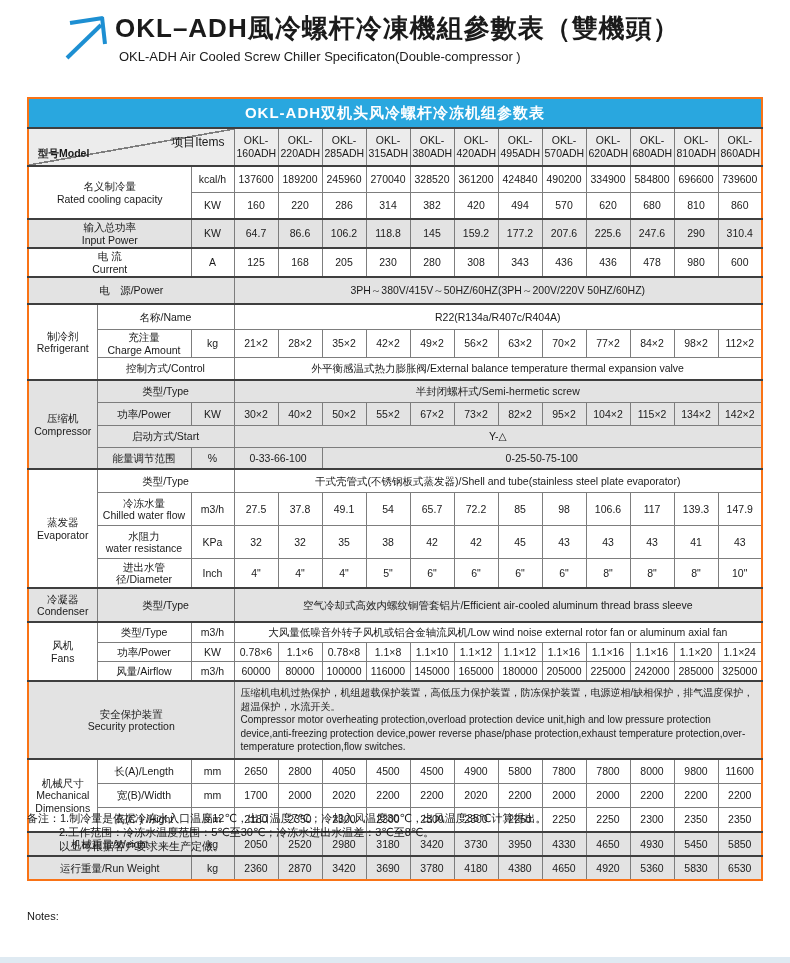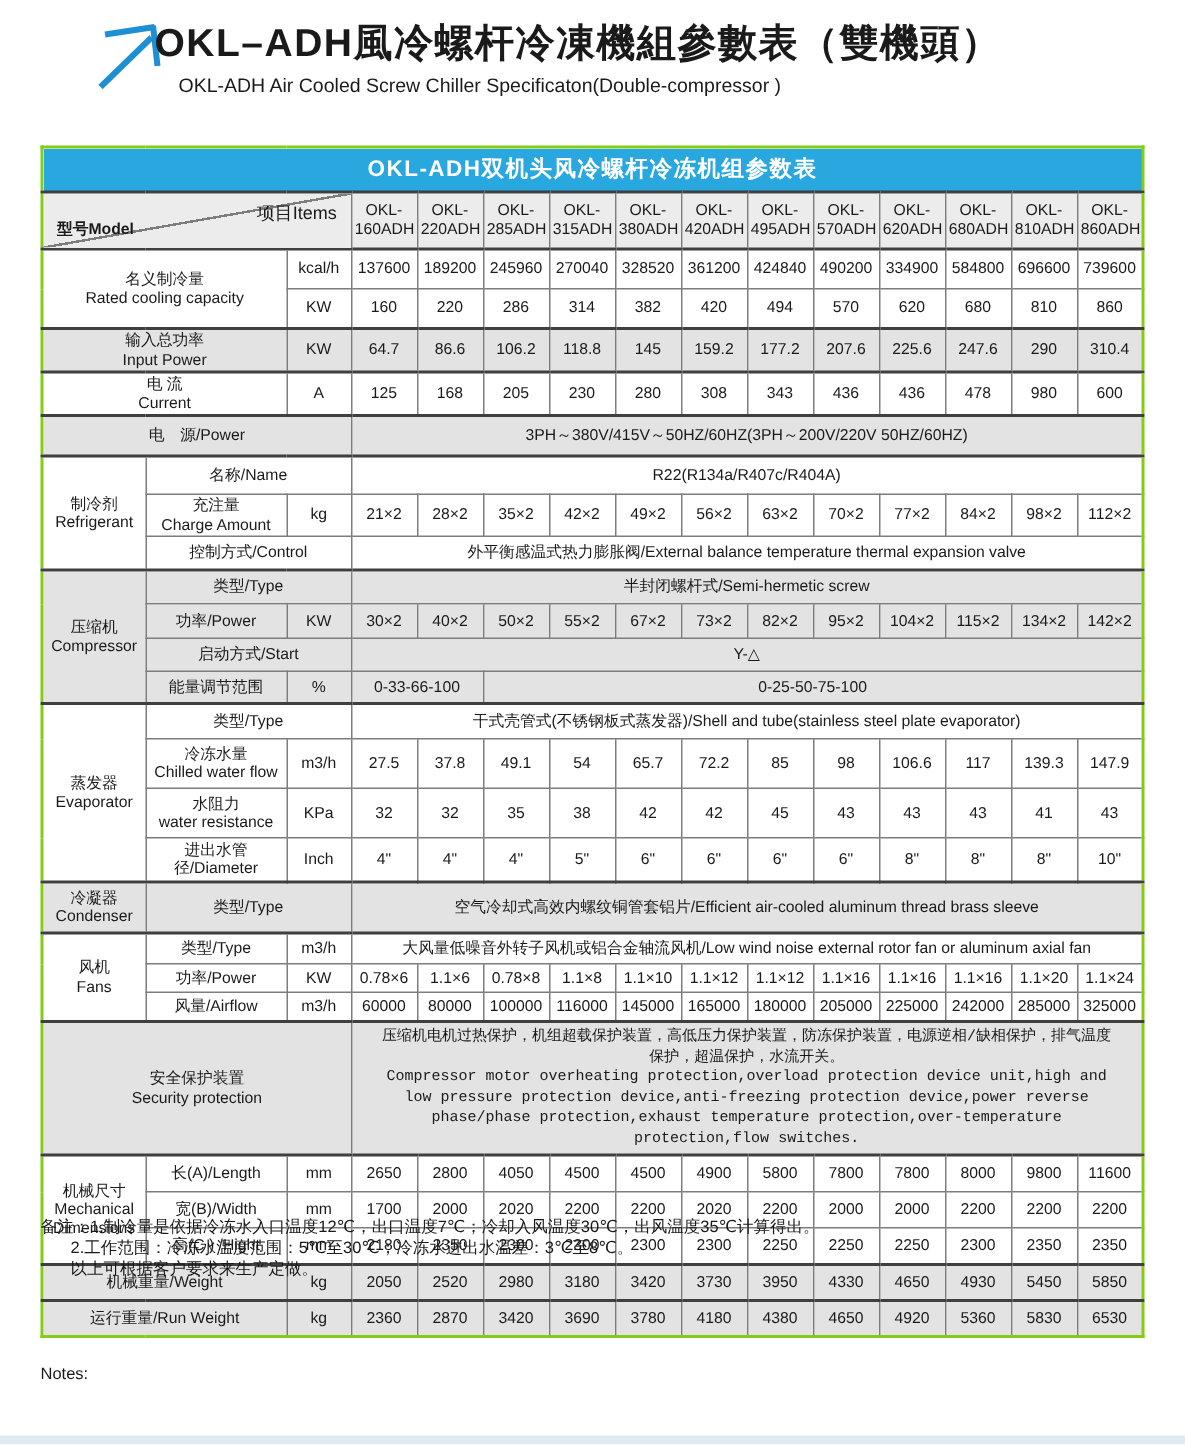--- a/index.html
+++ b/index.html
@@ -3,55 +3,55 @@
 <meta charset="utf-8">
 <style>
   html,body{margin:0;padding:0;}
   body{
     width:790px;height:963px;position:relative;background:#ffffff;
     font-family:"Liberation Sans","DejaVu Sans",sans-serif;color:#1a1a1a;
     overflow:hidden;
   }
   
   .logo{position:absolute;left:56px;top:13px;width:54px;height:50px;}
-  .title-zh{position:absolute;left:103px;top:11px;margin:0;font-size:26px;font-weight:700;letter-spacing:1px;white-space:nowrap;}
+  .title-zh{position:absolute;left:115px;top:11px;margin:0;font-size:26px;font-weight:700;letter-spacing:1px;white-space:nowrap;}
   .title-en{position:absolute;left:119px;top:49px;margin:0;font-size:13px;font-weight:500;white-space:nowrap;}
 
   
   table.spec{
     position:absolute;left:27px;top:97px;width:736px;
     border-collapse:collapse;table-layout:fixed;
-    border:2px solid #84cc16;font-size:10.5px;line-height:12.5px;
+    border:2px solid #f97316;font-size:10.5px;line-height:12.5px;
   }
   col.c-sec{width:69px}col.c-lab{width:94px}col.c-unit{width:43px}
   td{border:1px solid #7d7d7d;text-align:center;vertical-align:middle;padding:1px 2px;overflow:hidden;}
   tr.sec>td{border-top:2px solid #3f3f3f;}
   tr.gray>td{background:#e3e3e3;}
   tr.hdr>td{background:#ececec;}
   tr.banner>td{background:#29a7df;color:#fff;font-size:15px;font-weight:700;letter-spacing:1px;border-left:none;border-right:none;}
   .pre{white-space:pre-line;}
-  .left{text-align:center;padding:3px 19px;font-family:Liberation Mono, monospace;}
+  .left{text-align:left;padding:3px 6px;}
   .model-cell{font-size:10.5px;line-height:13px;}
   .security-text{font-size:10px;line-height:13.5px;}
   
   .h16>td{height:16px}.h17>td{height:17px}.h18>td{height:18px}.h19>td{height:19px}
   .h20>td{height:20px}.h21>td{height:21px}.h22>td{height:22px}.h23>td{height:23px}
   .h24>td{height:24px}.h25>td{height:25px}.h26>td{height:26px}.h30>td{height:30px}
   .h34>td{height:34px}.h70>td{height:70px}
   
   td.corner{position:relative;padding:0;}
   .diag{position:absolute;left:0;top:0;right:0;bottom:0;
     background:linear-gradient(to bottom right,transparent calc(50% - 0.8px),#7d7d7d calc(50% - 0.8px),#7d7d7d calc(50% + 0.8px),transparent calc(50% + 0.8px));}
   .corner-model{position:absolute;left:9px;bottom:6px;font-size:10.5px;font-weight:bold;}
   .corner-items{position:absolute;right:9px;top:7px;font-size:12px;}
 
   
   .notes{position:absolute;left:27px;top:783px;width:746px;font-size:11px;line-height:14px;color:#181818;}
   .notes div{white-space:pre-wrap;}
-  .notes-zh>div:not(:first-child){padding-left:20px;}
+  .notes-zh>div:not(:first-child){padding-left:32px;}
   .bottom-strip{position:absolute;left:0;bottom:0;width:790px;height:6px;background:#dfeaf2;}
 </style>
 </head>
 <body>
 
 <div>
 
   <span class="logo">
     <svg width="54" height="50" viewBox="0 0 54 50" fill="none" xmlns="http://www.w3.org/2000/svg">
       <path d="M14 10 L47 5" stroke="#1d8fd2" stroke-width="4"></path>

